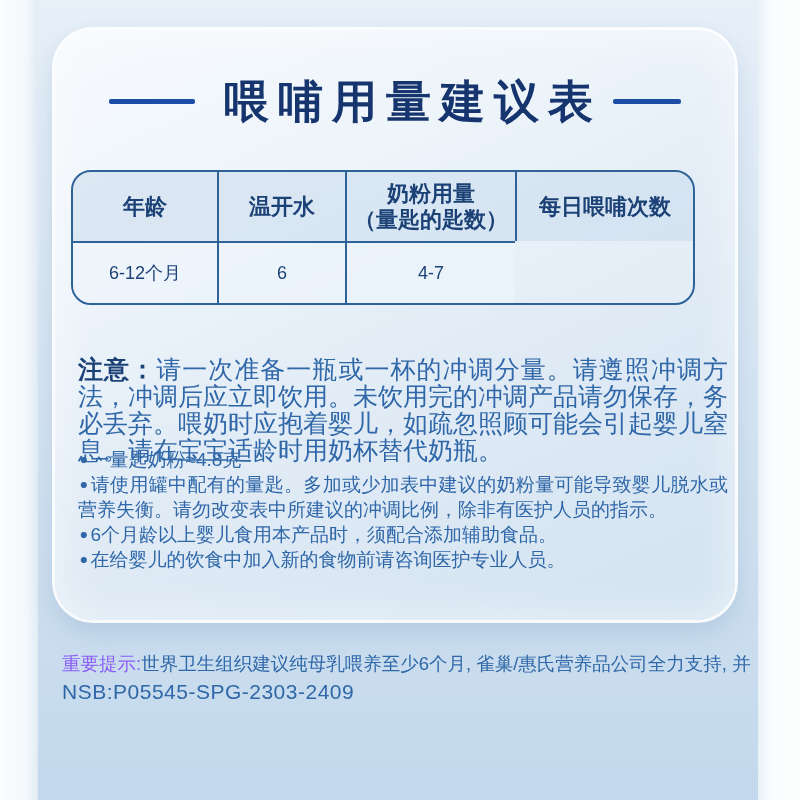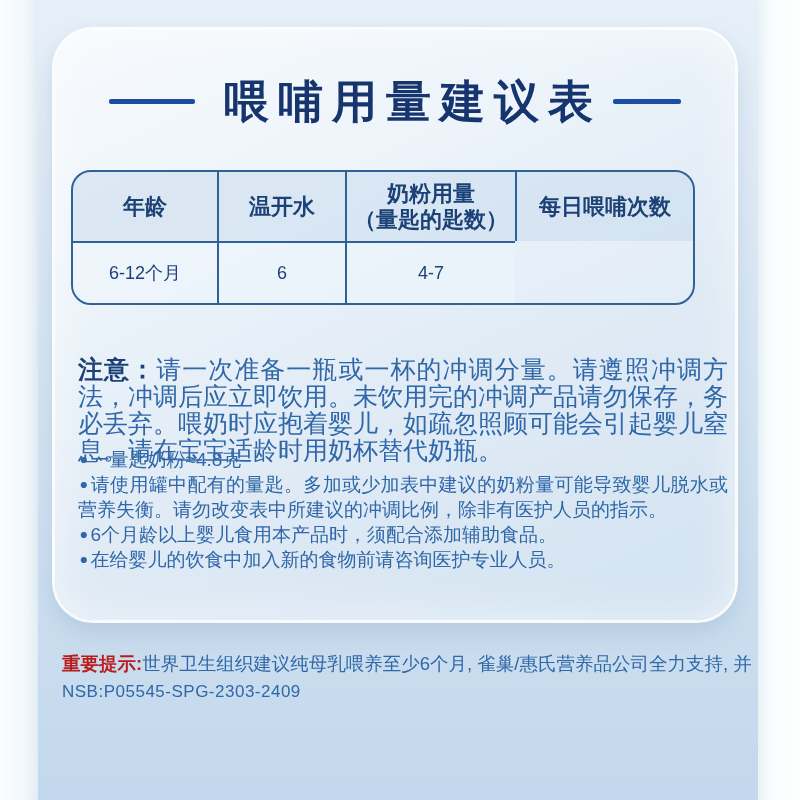--- a/index.html
+++ b/index.html
@@ -52,23 +52,23 @@
 
   
   .notes{position:absolute;left:23px;top:417px;width:650px;
     font-size:19px;line-height:25px;color:#2f67a8;}
   .note-item{text-align:justify;}
   .note-bullet{display:inline-block;transform:scale(0.75);margin-right:1px;}
 
   
   .footer{position:absolute;left:62px;top:651px;width:720px;
     font-size:18.5px;line-height:26.5px;color:#2f67a8;}
-  .footer .label{font-weight:700;color:#b91c1c;}
+  .footer .label{font-weight:400;color:#8b5cf6;}
   .footer-line{white-space:nowrap;}
-  .footer-code{font-size:17px;margin-top:1px;letter-spacing:0.5px;}
+  .footer-code{font-size:21px;margin-top:1px;letter-spacing:0.5px;}
 </style>
 </head>
 <body>
 
 <div class="edge-left"></div>
 <div class="edge-right"></div>
 
 <div class="card">
 
   <div class="title-row">

